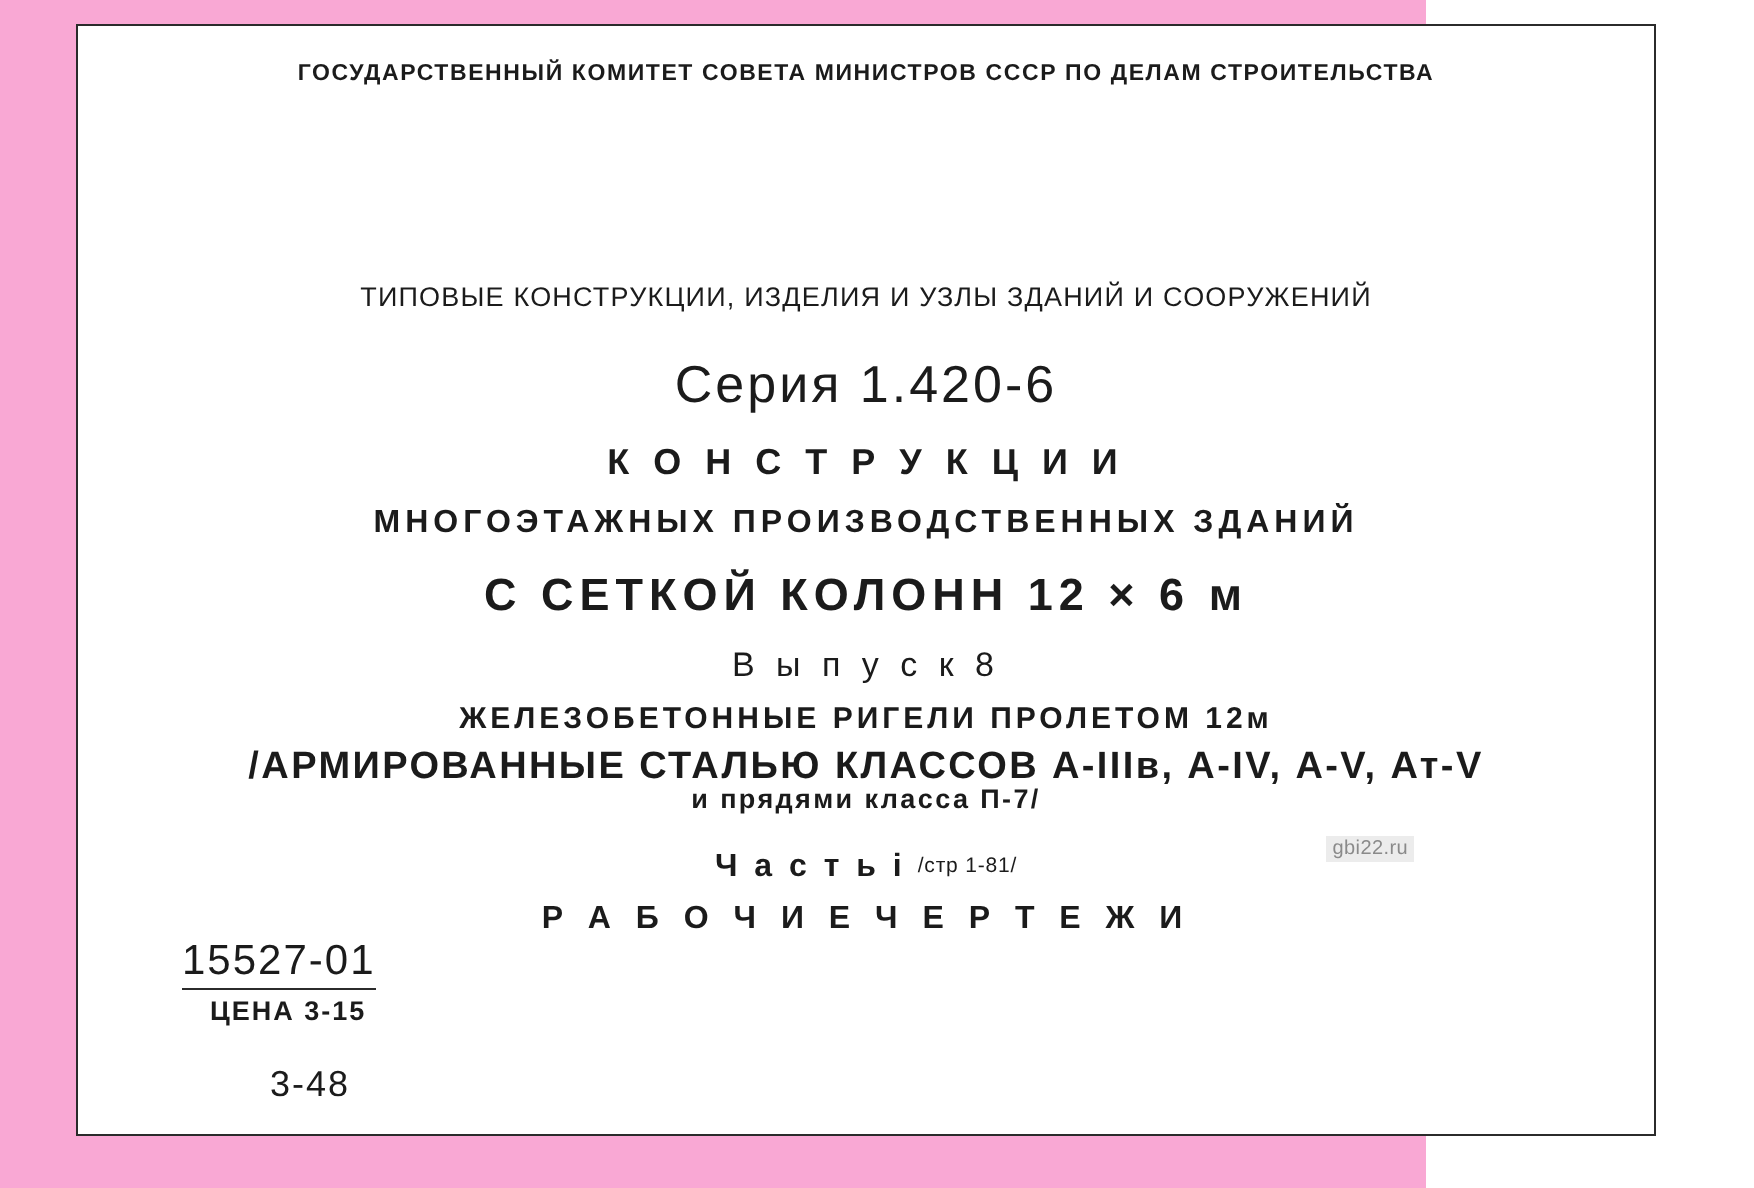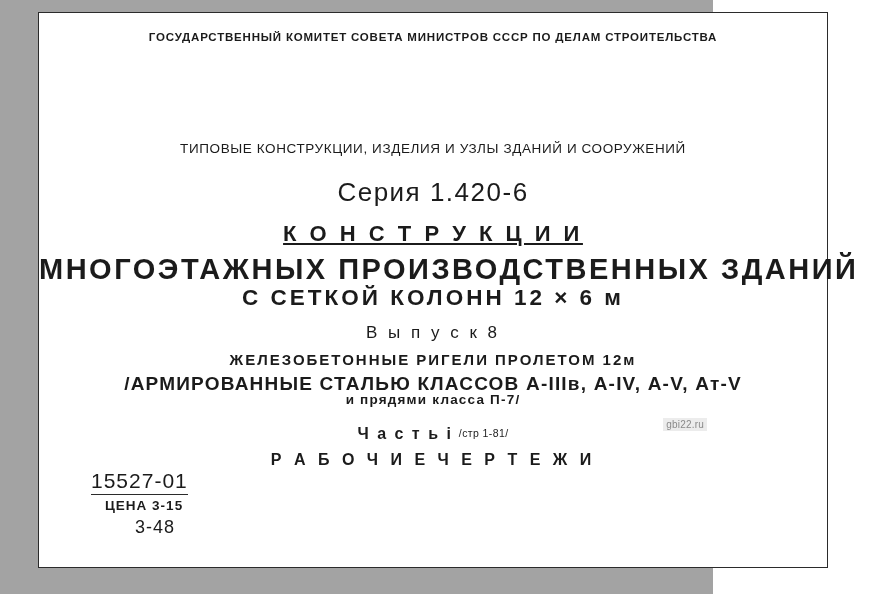--- a/index.html
+++ b/index.html
@@ -15,21 +15,21 @@
     position: relative;
     overflow: hidden;
   }
 
   .page {
     position: absolute;
     left: 0;
     top: 0;
     width: 713px;
     height: 594px;
-    background: #a3a3a3;
+    background: #f9a8d4;
   }
 
   
   .doc-frame {
     position: absolute;
     left: 38px;
     top: 12px;
     width: 790px;
     height: 556px;
     border: 1.5px solid #2b2b2b;
@@ -82,28 +82,27 @@
   .series {
     top: 164px;
     font-size: 26px;
     letter-spacing: 1.5px;
     font-weight: 500;
   }
 
   
   .title-1 {
     top: 208px;
-    font-size: 22px;
+    font-size: 18px;
     letter-spacing: 3.5px;
     font-weight: 600;
-    text-decoration: underline;
   }
   .title-2 {
     top: 240px;
-    font-size: 29px;
+    font-size: 16px;
     letter-spacing: 2.5px;
     font-weight: 600;
   }
   .title-3 {
     top: 272px;
     font-size: 22.5px;
     letter-spacing: 3px;
     font-weight: 600;
     text-align: center;
   }
@@ -174,21 +173,21 @@
   .code-price {
     font-size: 13.5px;
     letter-spacing: 1px;
     margin-top: 3px;
     margin-left: 14px;
     font-weight: 700;
   }
   .code-hand {
     font-size: 18px;
     letter-spacing: 1px;
-    margin-top: 4px;
+    margin-top: 19px;
     margin-left: 44px;
     font-weight: 500;
   }
 
   
   .watermark {
     position: absolute;
     right: 6px;
     top: 418px;
     font-size: 10px;

